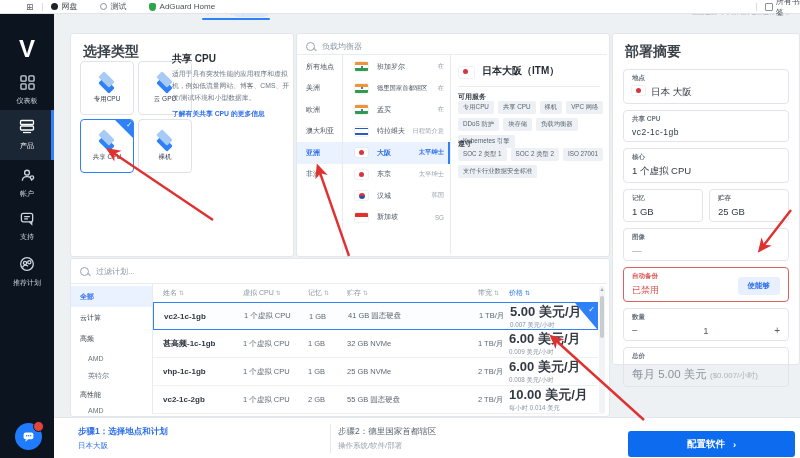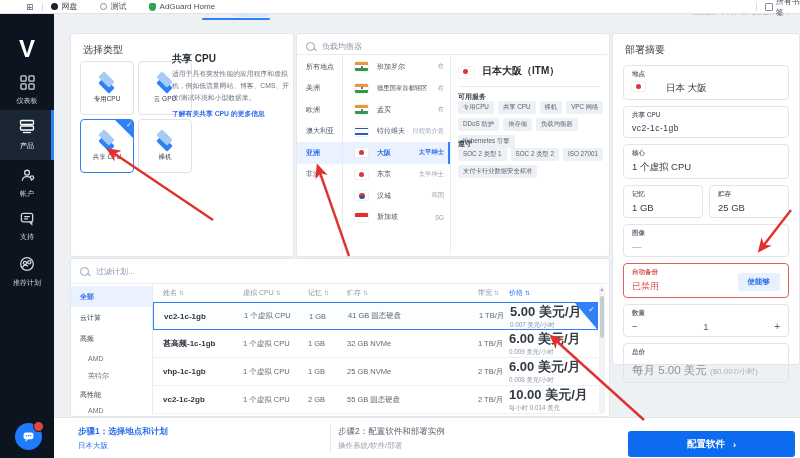--- a/index.html
+++ b/index.html
@@ -31,21 +31,21 @@
   .logo{position:absolute;left:0;top:22px;width:54px;text-align:center;color:#fff;font-size:24px;font-weight:bold}
   .nav{position:absolute;left:0;width:54px;text-align:center;color:#cdd5dd;padding-top:5px;box-sizing:border-box}
   .nav .nlbl{display:block;font-size:7px;margin-top:2px;white-space:nowrap}
   .nav.active{background:#1a2634;box-shadow:inset -3px 0 0 #2f81f7;color:#fff}
   .nav svg{display:inline-block}
 
   .chatfab{position:absolute;left:15px;top:423px;width:27px;height:27px;border-radius:50%;background:#1f7cff;z-index:40;display:flex;align-items:center;justify-content:center}
   .chatdot{position:absolute;right:-2px;top:-2px;width:9px;height:9px;border-radius:50%;background:#e4453b;border:1.5px solid #0b141f}
 
   
-  .pnl-title{font-size:10px;color:#3b424a;font-weight:normal}
+  .pnl-title{font-size:14px;color:#3b424a;font-weight:bold}
   .tcard{position:absolute;width:52px;height:52px;border:1px solid #dfe3e8;border-radius:4px;background:#fff;
     display:flex;flex-direction:column;align-items:center;justify-content:center;gap:5px;overflow:hidden}
   .tcard .tlbl{font-size:6.5px;color:#39414b;white-space:nowrap}
   .tcard.sel{border:1px solid #2f81f7}
   .stack{position:relative;width:24px;height:18px}
   .stack i{position:absolute;left:4px;width:15px;height:15px;transform:rotate(45deg) scaleY(.55);border-radius:2px}
   .stack .s1{top:6px;background:#2f81f7}
   .stack .s2{top:0;background:#a7cbf5}
   .corner{position:absolute;top:0;right:0;width:0;height:0;border-left:18px solid transparent;border-top:18px solid #2f81f7}
   .corner b{position:absolute;top:-17px;right:1px;color:#fff;font-size:7px;font-weight:normal}
@@ -459,34 +459,34 @@
         </span>
     </div>
   </div>
   <div class="sbar">▲<span class="sthumb"></span></div>
 
   
   <div class="steps">
     <div class="s1t">步骤1：选择地点和计划</div>
     <div class="s1s">日本大阪</div>
     <div class="sdiv"></div>
-    <div class="s2t">步骤2：配置软件和部署实例</div>
+    <div class="s2t">步骤2：德里国家首都辖区</div>
     <div class="s2s">操作系统/软件/部署</div>
     <div class="deploybtn">
       <span>配置软件</span>
       <span>›</span>
     </div>
   </div>
 
   
   <div class="card" style="left:612px;top:33px;width:186px;height:330px">
     <div class="pnl-title" style="margin:9px 0 8px 12px">部署摘要</div>
     <div class="sumbox">
       <span class="sumlbl">地点</span>
-      <span class="sumval" style="display:flex;gap:21px">
+      <span class="sumval" style="display:flex;gap:6px">
         <span class="flag flag-jp"></span>
         <span>日本 大阪</span>
       </span>
     </div>
     <div class="sumbox">
       <span class="sumlbl">共享 CPU</span>
       <span class="sumval" style="font-size:8.5px;letter-spacing:.5px">vc2-1c-1gb</span>
     </div>
     <div class="sumbox">
       <span class="sumlbl">核心</span>

